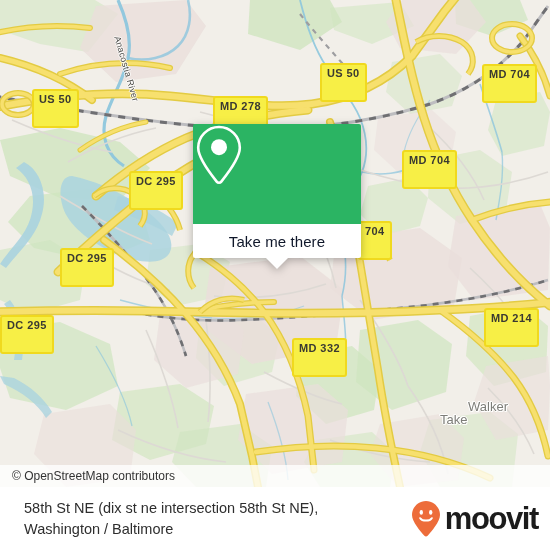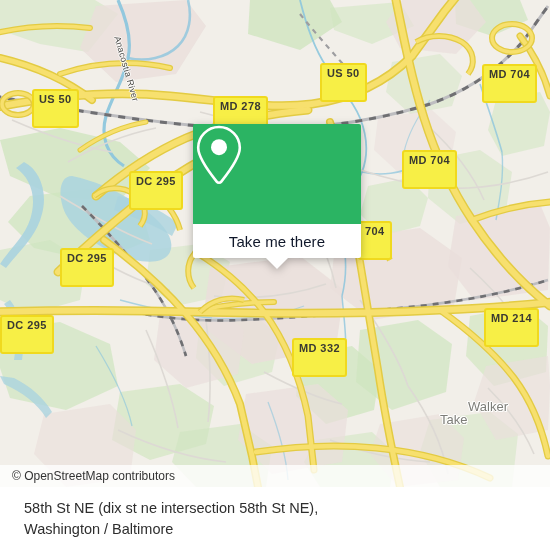--- a/index.html
+++ b/index.html
@@ -329,16 +329,25 @@
       <span>© OpenStreetMap contributors</span>
     </div>
   </div>
 
   <div id="footer">
     <div id="footer-inner">
       <div id="caption">
         <div>58th St NE (dix st ne intersection 58th St NE),</div>
         <div>Washington / Baltimore</div>
       </div>
+      <div id="brand">
+        <svg width="30" height="38" viewBox="0 0 30 38">
+          <path d="M15 1 C7.3 1 1 7.3 1 15 C1 22 9.7 31.4 13.4 35.8 C14.2 36.8 15.8 36.8 16.6 35.8 C20.3 31.4 29 22 29 15 C29 7.3 22.7 1 15 1 Z" fill="#ED6C3A"></path>
+          <ellipse cx="10.3" cy="12.4" rx="1.7" ry="2.4" fill="#ffffff"></ellipse>
+          <ellipse cx="19.7" cy="12.4" rx="1.7" ry="2.4" fill="#ffffff"></ellipse>
+          <path d="M9.2 18.2 C11.2 21.4 18.8 21.4 20.8 18.2" fill="none" stroke="#ffffff" stroke-width="2" stroke-linecap="round"></path>
+        </svg>
+        <span id="brand-word">moovit</span>
+      </div>
     </div>
   </div>
 
 </div>
 
 </body></html>

